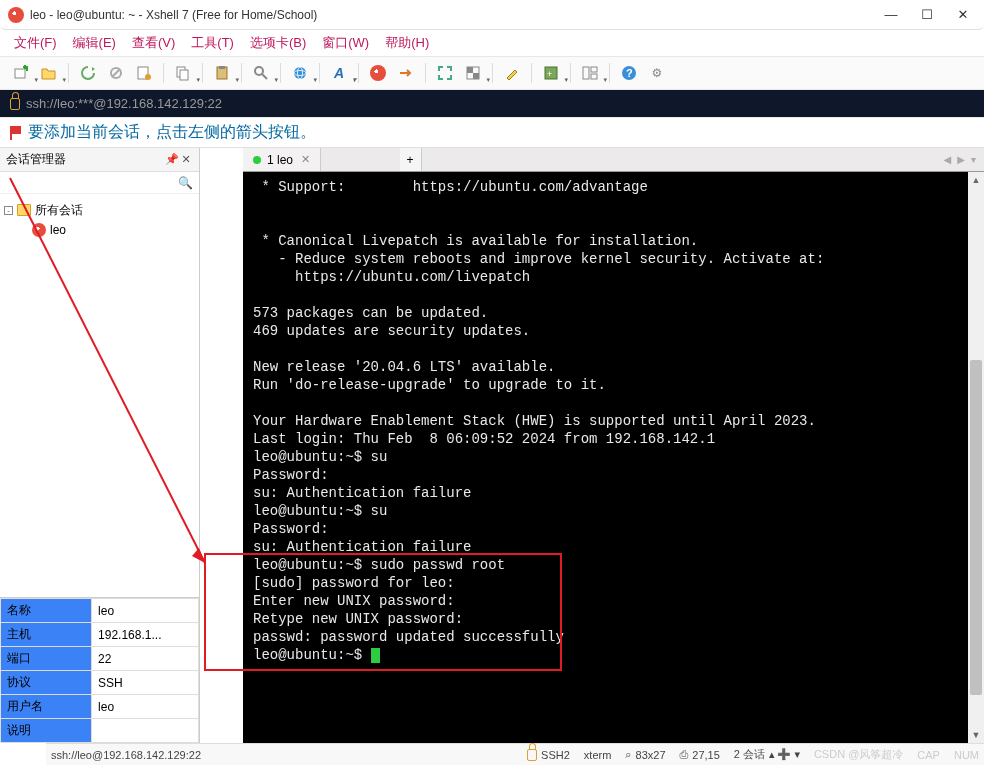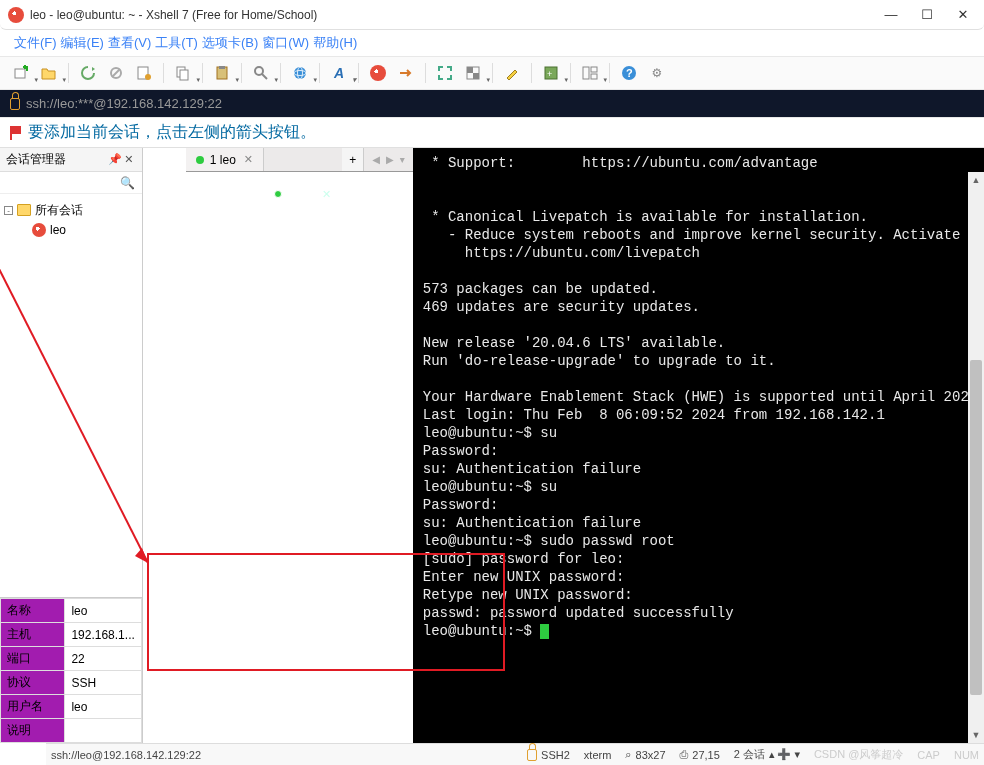--- a/index.html
+++ b/index.html
@@ -2,21 +2,21 @@
 <html><head>
 <meta charset="utf-8">
 <style>
 * { margin:0; padding:0; box-sizing:border-box; font-family:"Microsoft YaHei","Segoe UI",sans-serif; }
 body { width:984px; height:765px; background:#fff; overflow:hidden; font-size:12px; }
 .titlebar { height:30px; display:flex; align-items:center; padding:0 8px; border-bottom:1px solid #e0e0e0;border-radius:6px; }
 .titlebar .icon { width:16px; height:16px; margin-right:6px; }
 .titlebar .title { flex:1; color:#333; font-size:12px; }
 .win-btns { display:flex; gap:22px; align-items:center; padding-right:6px; }
 .win-btns span { width:14px; height:14px; display:inline-flex; align-items:center; justify-content:center; color:#333; font-size:13px; }
-.menubar { height:26px; display:flex; align-items:center; padding:0 14px; gap:4px; color:#3b82f6; font-size:13px; }
+.menubar { height:26px; display:flex; align-items:center; padding:0 14px; gap:16px; color:#be185d; font-size:13px; }
 .toolbar { height:34px; display:flex; align-items:center; padding:0 10px; gap:6px; border-top:1px solid #e8e8e8; border-bottom:1px solid #e8e8e8; background:#fafafa; }
 .tool { width:22px; height:22px; display:flex; align-items:center; justify-content:center; border-radius:2px; position:relative; }
 .tool.dd::after { content:"▾"; font-size:7px; color:#666; position:absolute; right:-6px; bottom:0; }
 .sep { width:1px; height:20px; background:#ddd; margin:0 2px; }
 .addrbar { height:28px; display:flex; align-items:center; padding:0 10px; gap:6px; background:#0f172a; border-bottom:1px solid #e8e8e8; color:#999; font-size:13px; }
 .hintbar { height:30px; display:flex; align-items:center; padding:0 10px; gap:6px; color:#0369a1; font-size:16px; border-bottom:1px solid #e0e0e0; }
 .body { display:flex; height:calc(765px - 30px - 26px - 34px - 28px - 30px - 22px);border-radius:9px; }
 .sidebar { width:200px; border-right:1px solid #ccc; display:flex; flex-direction:column; background:#fff; }
 .side-hdr { height:24px; display:flex; align-items:center; padding:0 6px; border-bottom:1px solid #ddd; background:#f5f5f5; font-size:12px; }
 .side-hdr .t { flex:1; }
@@ -24,22 +24,22 @@
 .search-row { height:22px; display:flex; align-items:center; justify-content:flex-end; padding:0 6px; border-bottom:1px solid #eee; color:#aaa; }
 .tree { flex:1; padding:6px 4px; font-size:12px; overflow:hidden; }
 .tree-row { display:flex; align-items:center; height:20px; gap:4px; }
 .tree-row.child { padding-left:28px; }
 .exp { width:9px; height:9px; border:1px solid #888; font-size:8px; line-height:7px; text-align:center; color:#555; }
 .folder { width:14px; height:12px; background:#ffd76a; border:1px solid #d4a020; border-radius:1px; }
 .swirl { width:14px; height:14px; border-radius:50%; background:radial-gradient(circle at 40% 40%, #fff 2px, transparent 2px), #e74c3c; }
 .props { border-top:1px solid #ccc; }
 .props table { width:100%; border-collapse:collapse; font-size:12px; }
 .props td { border:1px solid #ddd; padding:3px 6px; height:22px; }
-.props td:first-child { width:46%; background:#a21caf; }
-.main { flex:1; display:flex; flex-direction:row; position:relative;padding-left:43px; }
+.props td:first-child { width:46%; background:#3b82f6; }
+.main { flex:1; display:flex; flex-direction:column; position:relative;padding-left:43px; }
 .tabs { height:24px; display:flex; align-items:stretch; background:#eceaea; border-bottom:1px solid #999; }
 .tab { display:flex; align-items:center; padding:0 10px; gap:6px; border-right:1px solid #ccc; font-size:12px; background:#f3f1f1; position:relative; }
 .tab.active { background:#19a15f; color:#fff;margin-top:46px; }
 .tab .dot { width:8px; height:8px; border-radius:50%; background:#2ecc40; }
 .tab.active .dot { background:#2ecc40; border:1px solid #fff; }
 .tab .close { font-size:11px; color:#888; margin-left:2px; }
 .tab.active .close { color:#cfe; }
 .tab.add { width:22px; justify-content:center; background:#f5f5f5; }
 .tab-chevrons { margin-left:auto; display:flex; align-items:center; gap:6px; padding:0 8px; color:#aaa; font-size:10px; }
 .term { flex:1; background:#000; color:#e8e8e8; font-family:"Consolas","Courier New",monospace; font-size:14px; line-height:18px; padding:6px 10px 6px 10px; white-space:pre; position:relative; overflow:hidden; }

